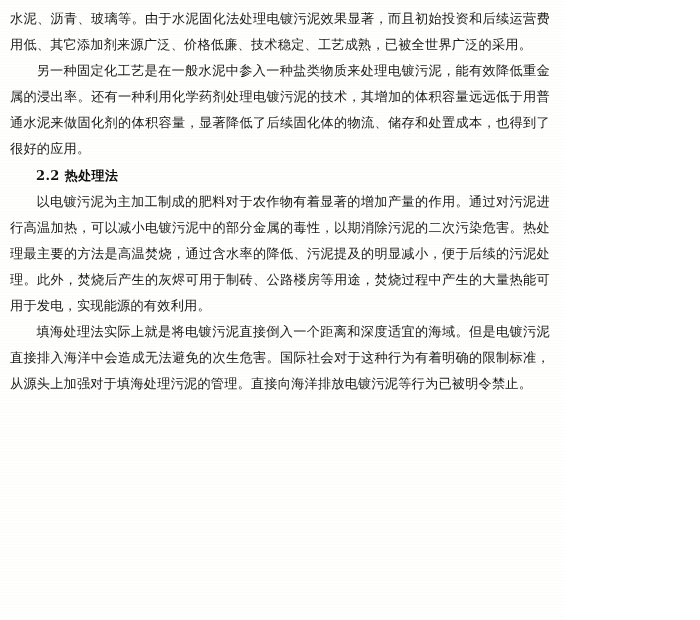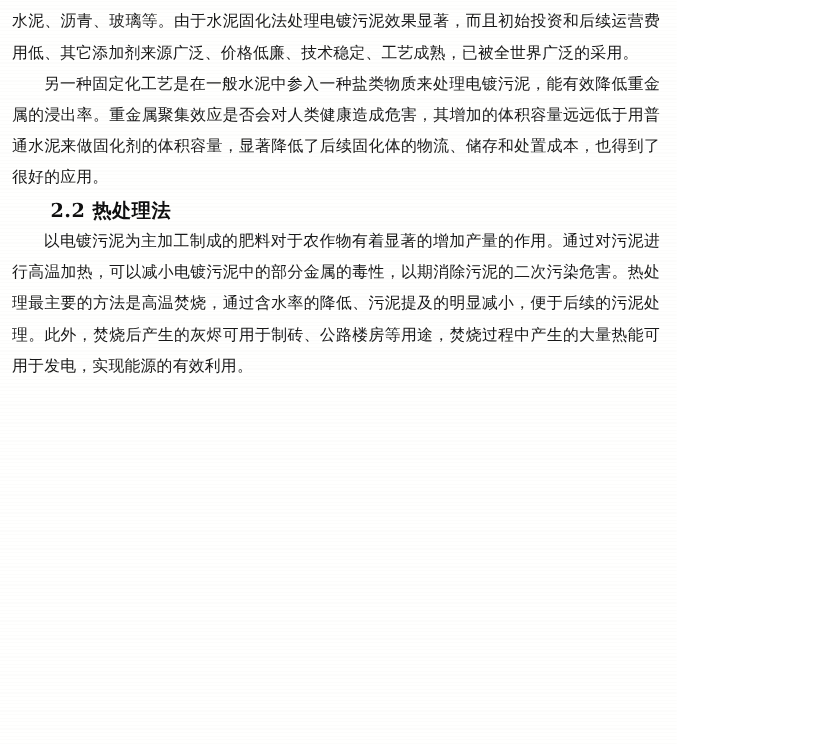--- a/index.html
+++ b/index.html
@@ -29,21 +29,21 @@
     text-align: justify;
     text-justify: inter-ideograph;
     margin: 0;
     letter-spacing: 0.2px;
     color: #1a1a1a;
   }
   .para.indent {
     text-indent: 2em;
   }
   .heading {
-    font-size: 16px;
+    font-size: 13px;
     line-height: 27px;
     margin: 0;
     text-indent: 2em;
     font-weight: bold;
     letter-spacing: 0.4px;
     color: #111111;
   }
   .block {
     margin-bottom: 0px;
   }
@@ -58,25 +58,26 @@
     opacity: 0.7;
   }
 </style>
 </head>
 <body>
 
 <div class="page">
 
   <p class="para block">水泥、沥青、玻璃等。由于水泥固化法处理电镀污泥效果显著，而且初始投资和后续运营费用低、其它添加剂来源广泛、价格低廉、技术稳定、工艺成熟，已被全世界广泛的采用。</p>
 
-  <p class="para indent block">另一种固定化工艺是在一般水泥中参入一种盐类物质来处理电镀污泥，能有效降低重金属的浸出率。重金属聚集效应是否会对人类健康造成危害，其增加的体积容量远远低于用普通水泥来做固化剂的体积容量，显著降低了后续固化体的物流、储存和处置成本，也得到了很好的应用。</p>
+  <p class="para indent block">另一种固定化工艺是在一般水泥中参入一种盐类物质来处理电镀污泥，能有效降低重金属的浸出率。还有一种利用化学药剂处理电镀污泥的技术，其增加的体积容量远远低于用普通水泥来做固化剂的体积容量，显著降低了后续固化体的物流、储存和处置成本，也得到了很好的应用。</p>
 
   <h2 class="heading">2.2 热处理法</h2>
 
   <p class="para indent block">以电镀污泥为主加工制成的肥料对于农作物有着显著的增加产量的作用。通过对污泥进行高温加热，可以减小电镀污泥中的部分金属的毒性，以期消除污泥的二次污染危害。热处理最主要的方法是高温焚烧，通过含水率的降低、污泥提及的明显减小，便于后续的污泥处理。此外，焚烧后产生的灰烬可用于制砖、公路楼房等用途，焚烧过程中产生的大量热能可用于发电，实现能源的有效利用。</p>
 
 
+  <p class="para indent block">填海处理法实际上就是将电镀污泥直接倒入一个距离和深度适宜的海域。但是电镀污泥直接排入海洋中会造成无法避免的次生危害。国际社会对于这种行为有着明确的限制标准，从源头上加强对于填海处理污泥的管理。直接向海洋排放电镀污泥等行为已被明令禁止。</p>
 
 
 
 
   <div class="grain"></div>
 </div>
 
 </body></html>

